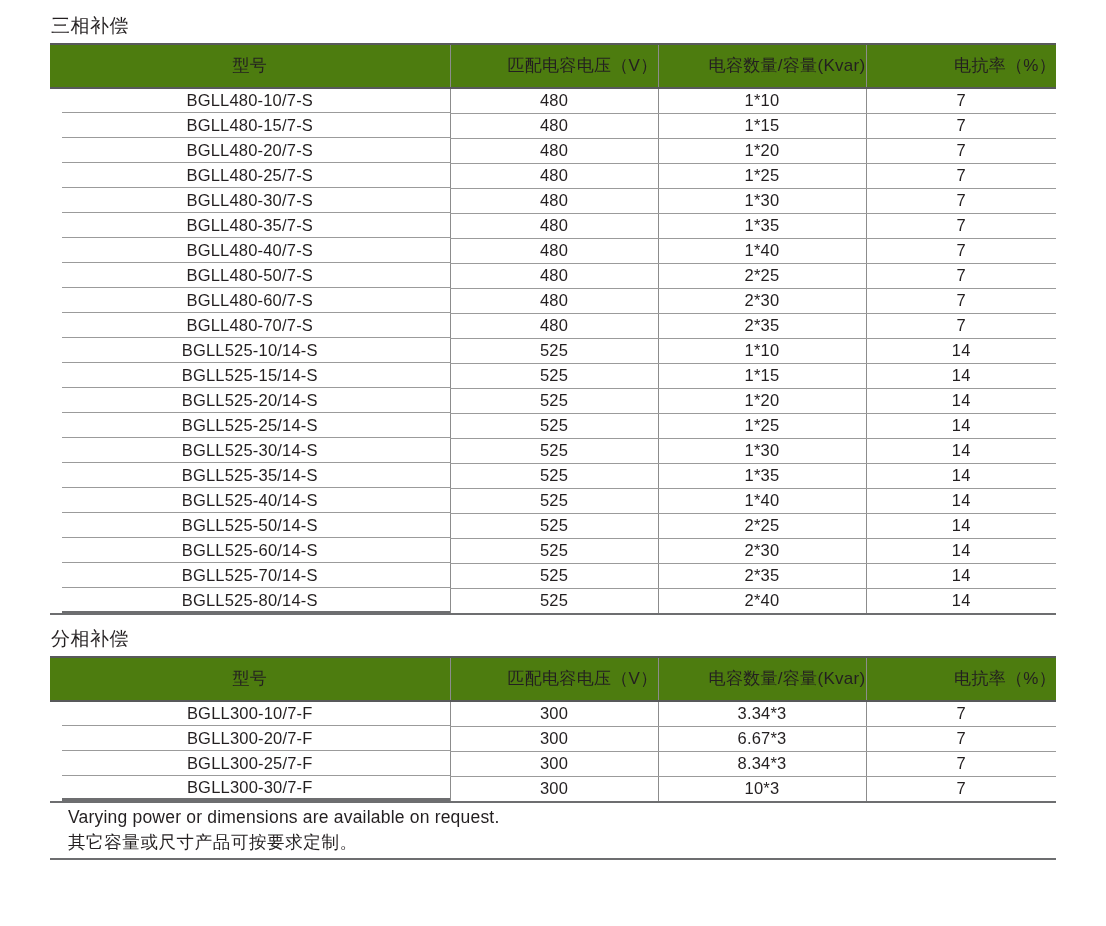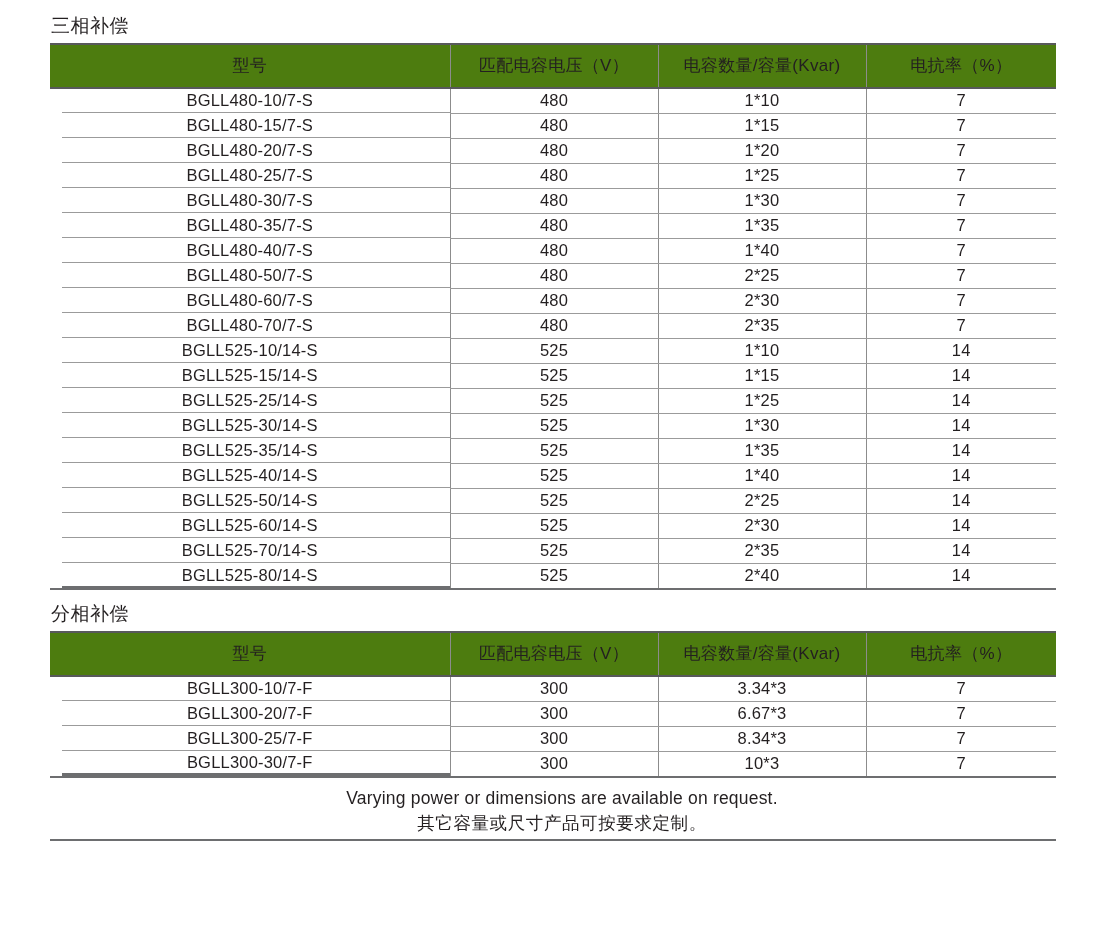--- a/index.html
+++ b/index.html
@@ -54,20 +54,21 @@
     text-align: center;
     padding: 9px 0 10px 0;
     color: #231f20;
     letter-spacing: 0.3px;
     border-top: 2.5px solid #58595b;
     border-bottom: 2.5px solid #58595b;
     background: #4d7c0f;
   }
   table.spec thead th + th {
     border-left: 1.2px solid #8c8c8c;
+    text-align: right;
   }
 
   
   table.spec tbody td {
     text-align: center;
     padding: 1px 0 2px 0;
     height: 23.5px;
     line-height: 21px;
     border-bottom: 1.2px solid #9b9b9b;
     color: #231f20;
@@ -96,22 +97,21 @@
     border-bottom: 2.2px solid #6d6e70;
   }
   table.spec tbody tr:last-child td.model::after {
     height: 2.2px;
     background: #6d6e70;
   }
 
   
   .notes {
     width: 1006px;
-    padding-top: 8px;
-    text-align: center;
+    padding-top: 2px;
   }
   .note-line {
     font-size: 17.5px;
     line-height: 25px;
     color: #231f20;
     padding-left: 18px;
     letter-spacing: 0.2px;
     white-space: nowrap;
   }
   .note-line.cn {
@@ -214,20 +214,26 @@
           <td>1*10</td>
           <td>14</td>
         </tr>
         <tr>
           <td class="model">BGLL525-15/14-S</td>
           <td>525</td>
           <td>1*15</td>
           <td>14</td>
         </tr>
         <tr>
+          <td class="model">BGLL525-20/14-S</td>
+          <td>525</td>
+          <td>1*20</td>
+          <td>14</td>
+        </tr>
+        <tr>
           <td class="model">BGLL525-25/14-S</td>
           <td>525</td>
           <td>1*25</td>
           <td>14</td>
         </tr>
         <tr>
           <td class="model">BGLL525-30/14-S</td>
           <td>525</td>
           <td>1*30</td>
           <td>14</td>

